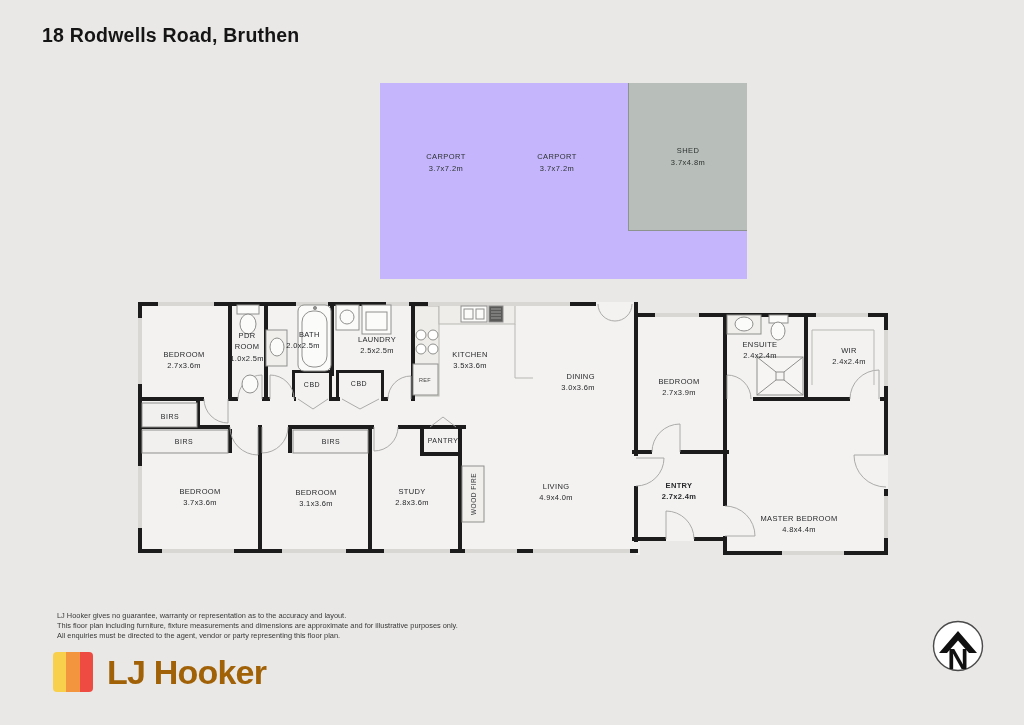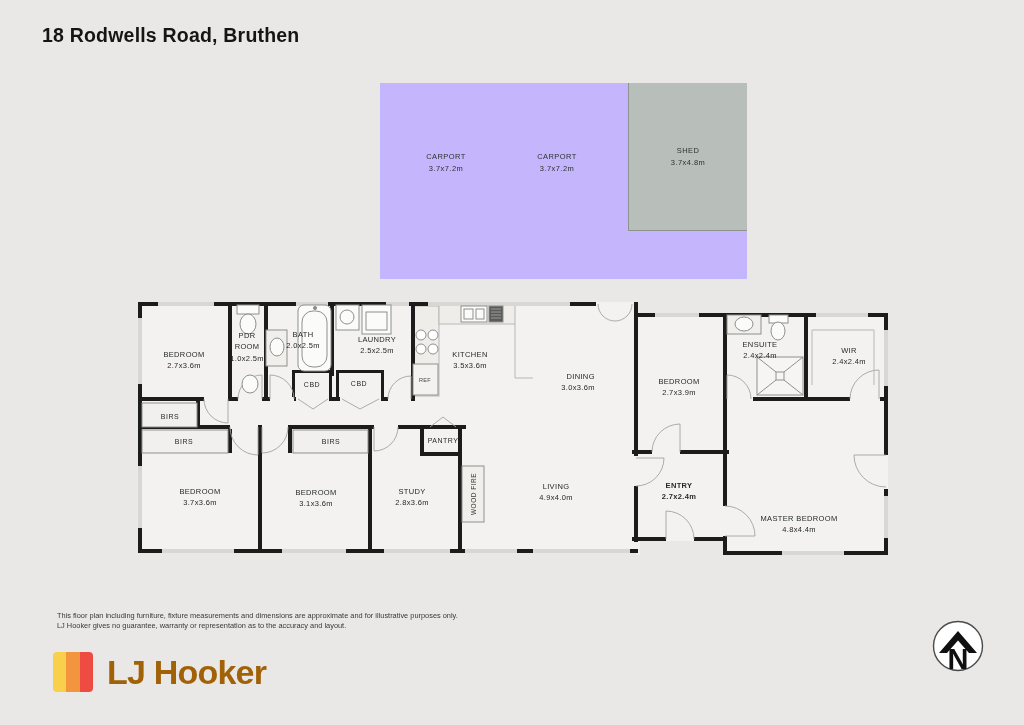--- a/index.html
+++ b/index.html
@@ -235,21 +235,21 @@
 </svg>
 
 <div class="abs rlabel" style="left:184px;top:360px;">
   <span>BEDROOM</span>
     <span>2.7x3.6m</span>
   </div>
 <div class="abs rlabel wrap" style="left:247px;top:347px;">
   <span>PDR ROOM</span>
     <span>1.0x2.5m</span>
   </div>
-<div class="abs rlabel" style="left:303px;top:340px;">
+<div class="abs rlabel" style="left:303px;top:340px;text-align:right;">
   <span>BATH</span>
     <span>2.0x2.5m</span>
   </div>
 <div class="abs rlabel" style="left:377px;top:345px;">
   <span>LAUNDRY</span>
     <span>2.5x2.5m</span>
   </div>
 <div class="abs rlabel" style="left:470px;top:360px;">
   <span>KITCHEN</span>
     <span>3.5x3.6m</span>
@@ -298,22 +298,23 @@
 <div class="abs slabel" style="left:312px;top:384px;">CBD</div>
 <div class="abs slabel" style="left:359px;top:383px;">CBD</div>
 <div class="abs slabel tiny" style="left:425px;top:380px;">REF</div>
 <div class="abs slabel" style="left:170px;top:416px;">BIRS</div>
 <div class="abs slabel" style="left:184px;top:441px;">BIRS</div>
 <div class="abs slabel" style="left:331px;top:441px;">BIRS</div>
 <div class="abs slabel" style="left:443px;top:440px;">PANTRY</div>
 <div class="abs slabel vert" style="left:473px;top:494px;">WOOD FIRE</div>
 
 <div class="abs disclaimer">
+  <div>LJ Hooker gives no guarantee, warranty or representation as to the accuracy and layout.</div>
   <div>This floor plan including furniture, fixture measurements and dimensions are approximate and for illustrative purposes only.</div>
-  <div>LJ Hooker gives no guarantee, warranty or representation as to the accuracy and layout.</div>
+  <div>All enquiries must be directed to the agent, vendor or party representing this floor plan.</div>
 </div>
 
 <div class="abs logo">
   <div class="logo-sq">
     <i class="st-y"></i>
       <i class="st-o"></i>
       <i class="st-r"></i>
   </div>
   <div class="logo-text">LJ Hooker</div>
 </div>

